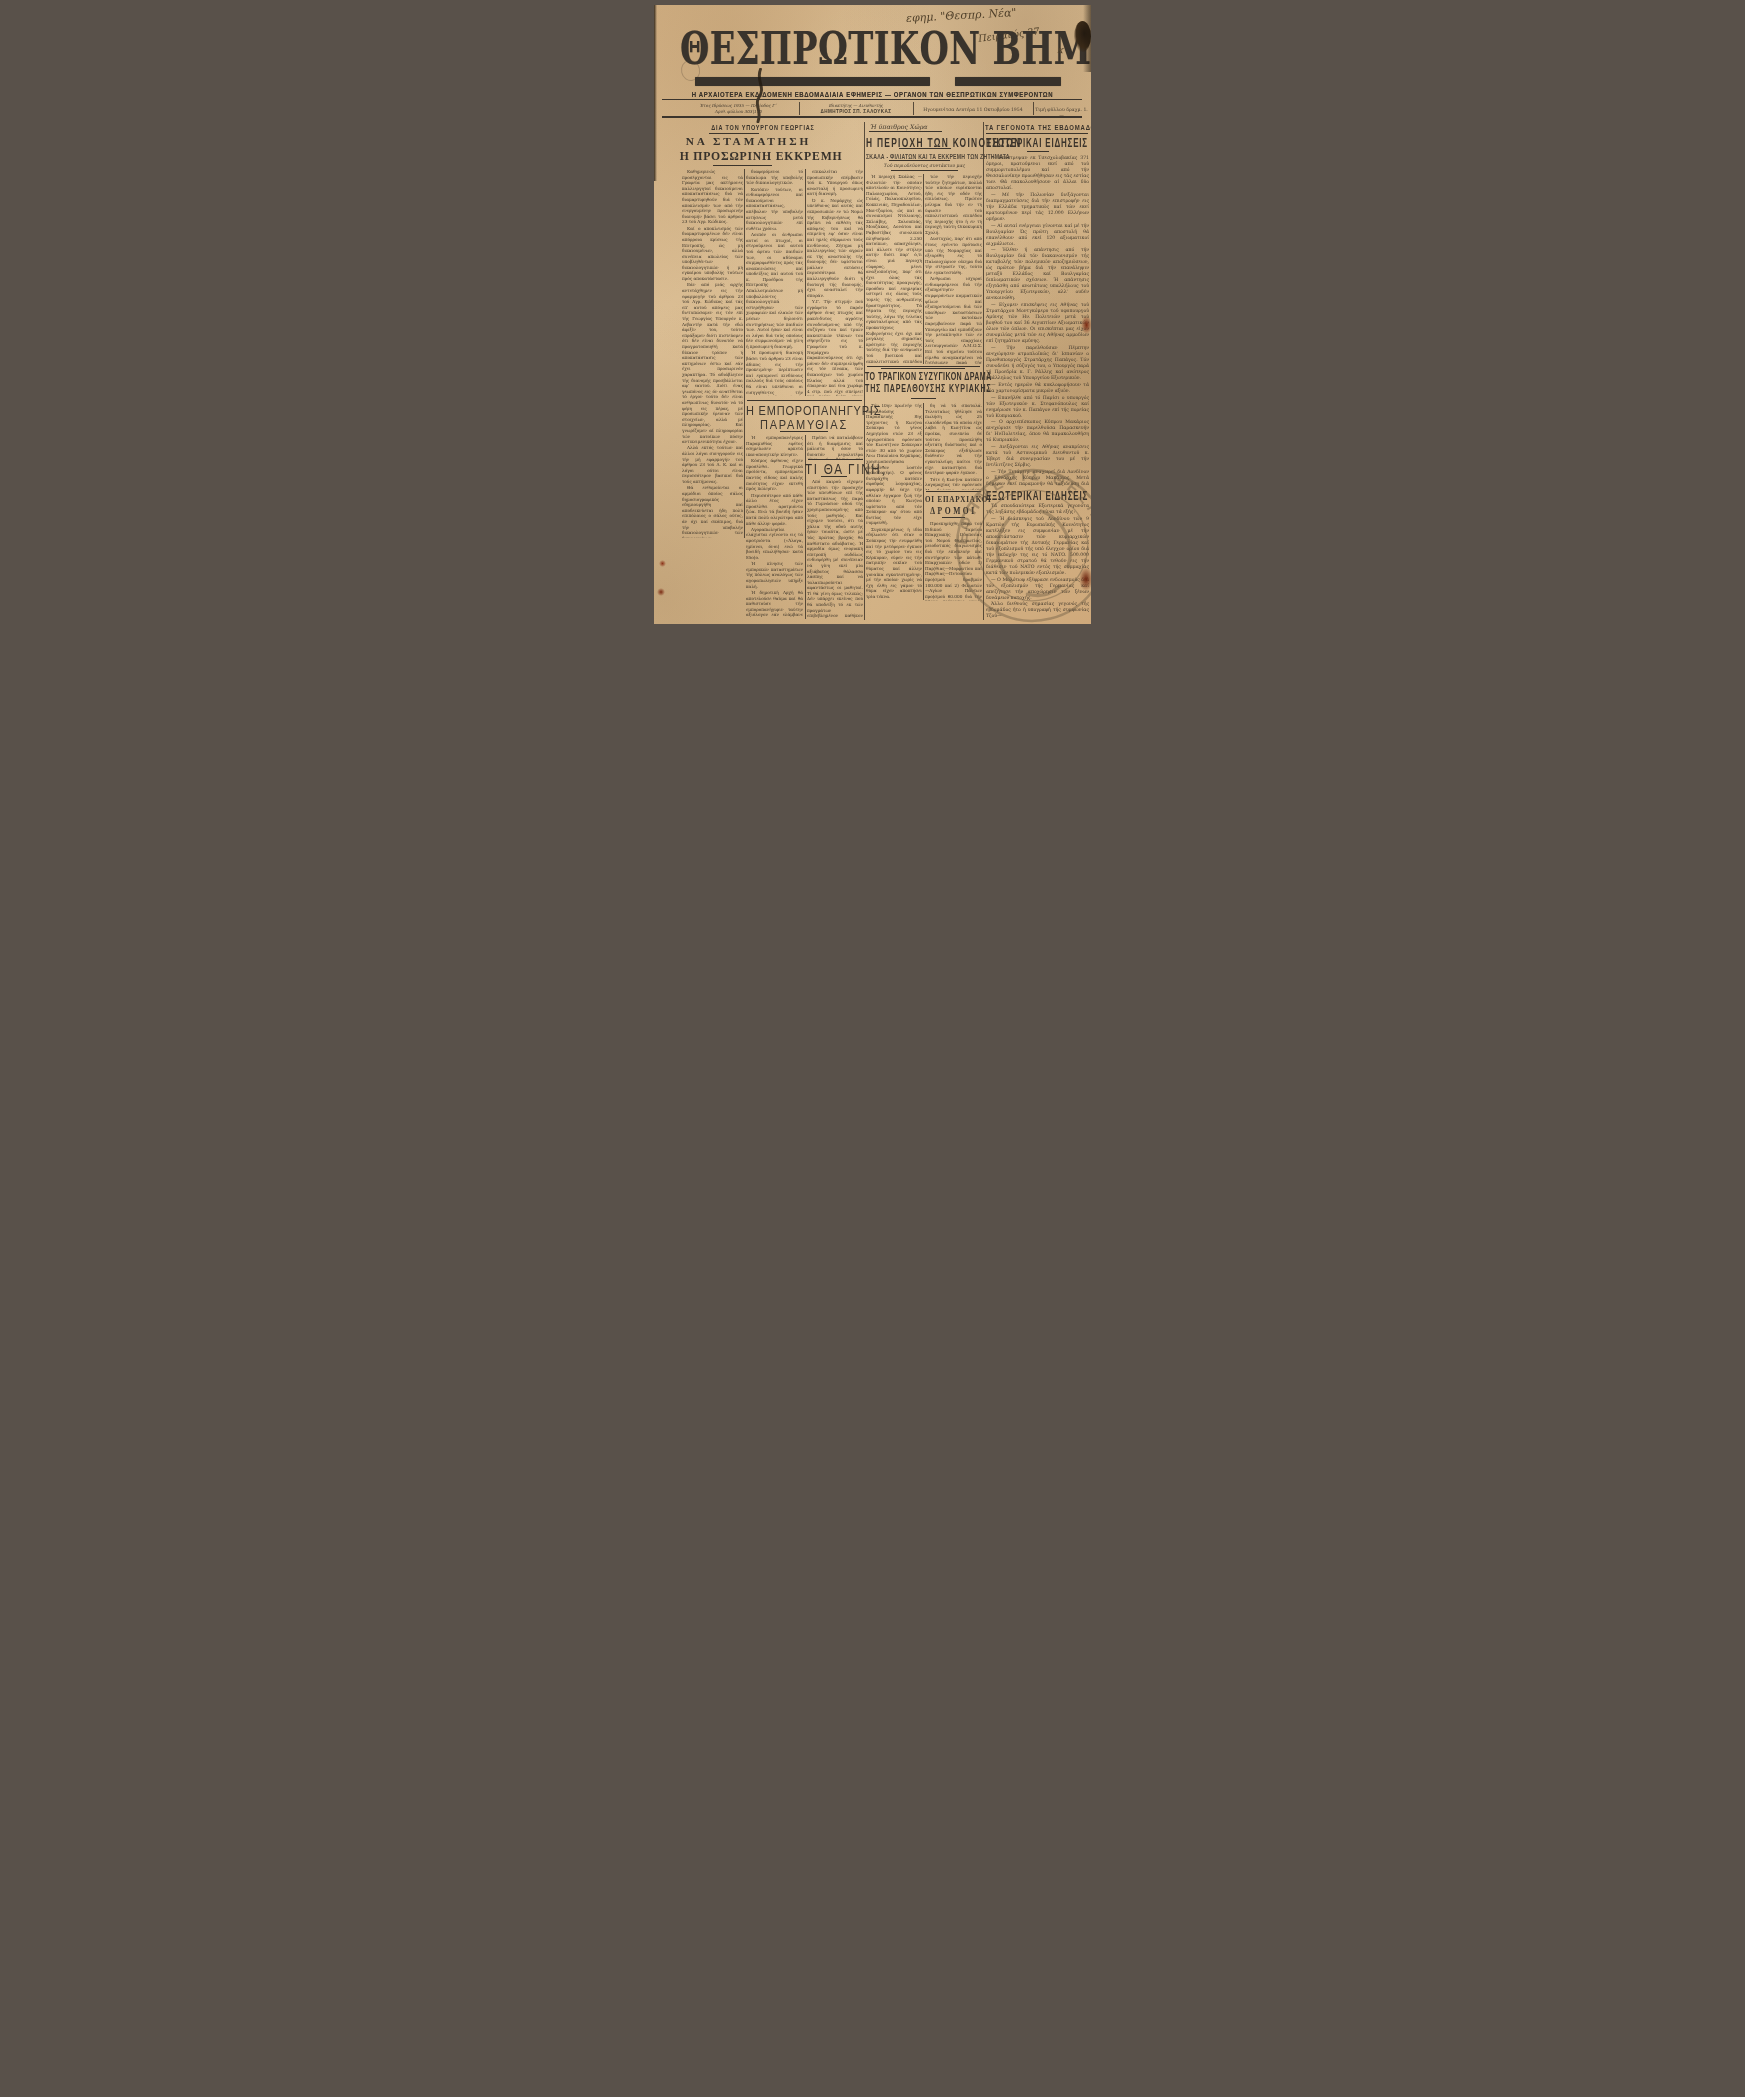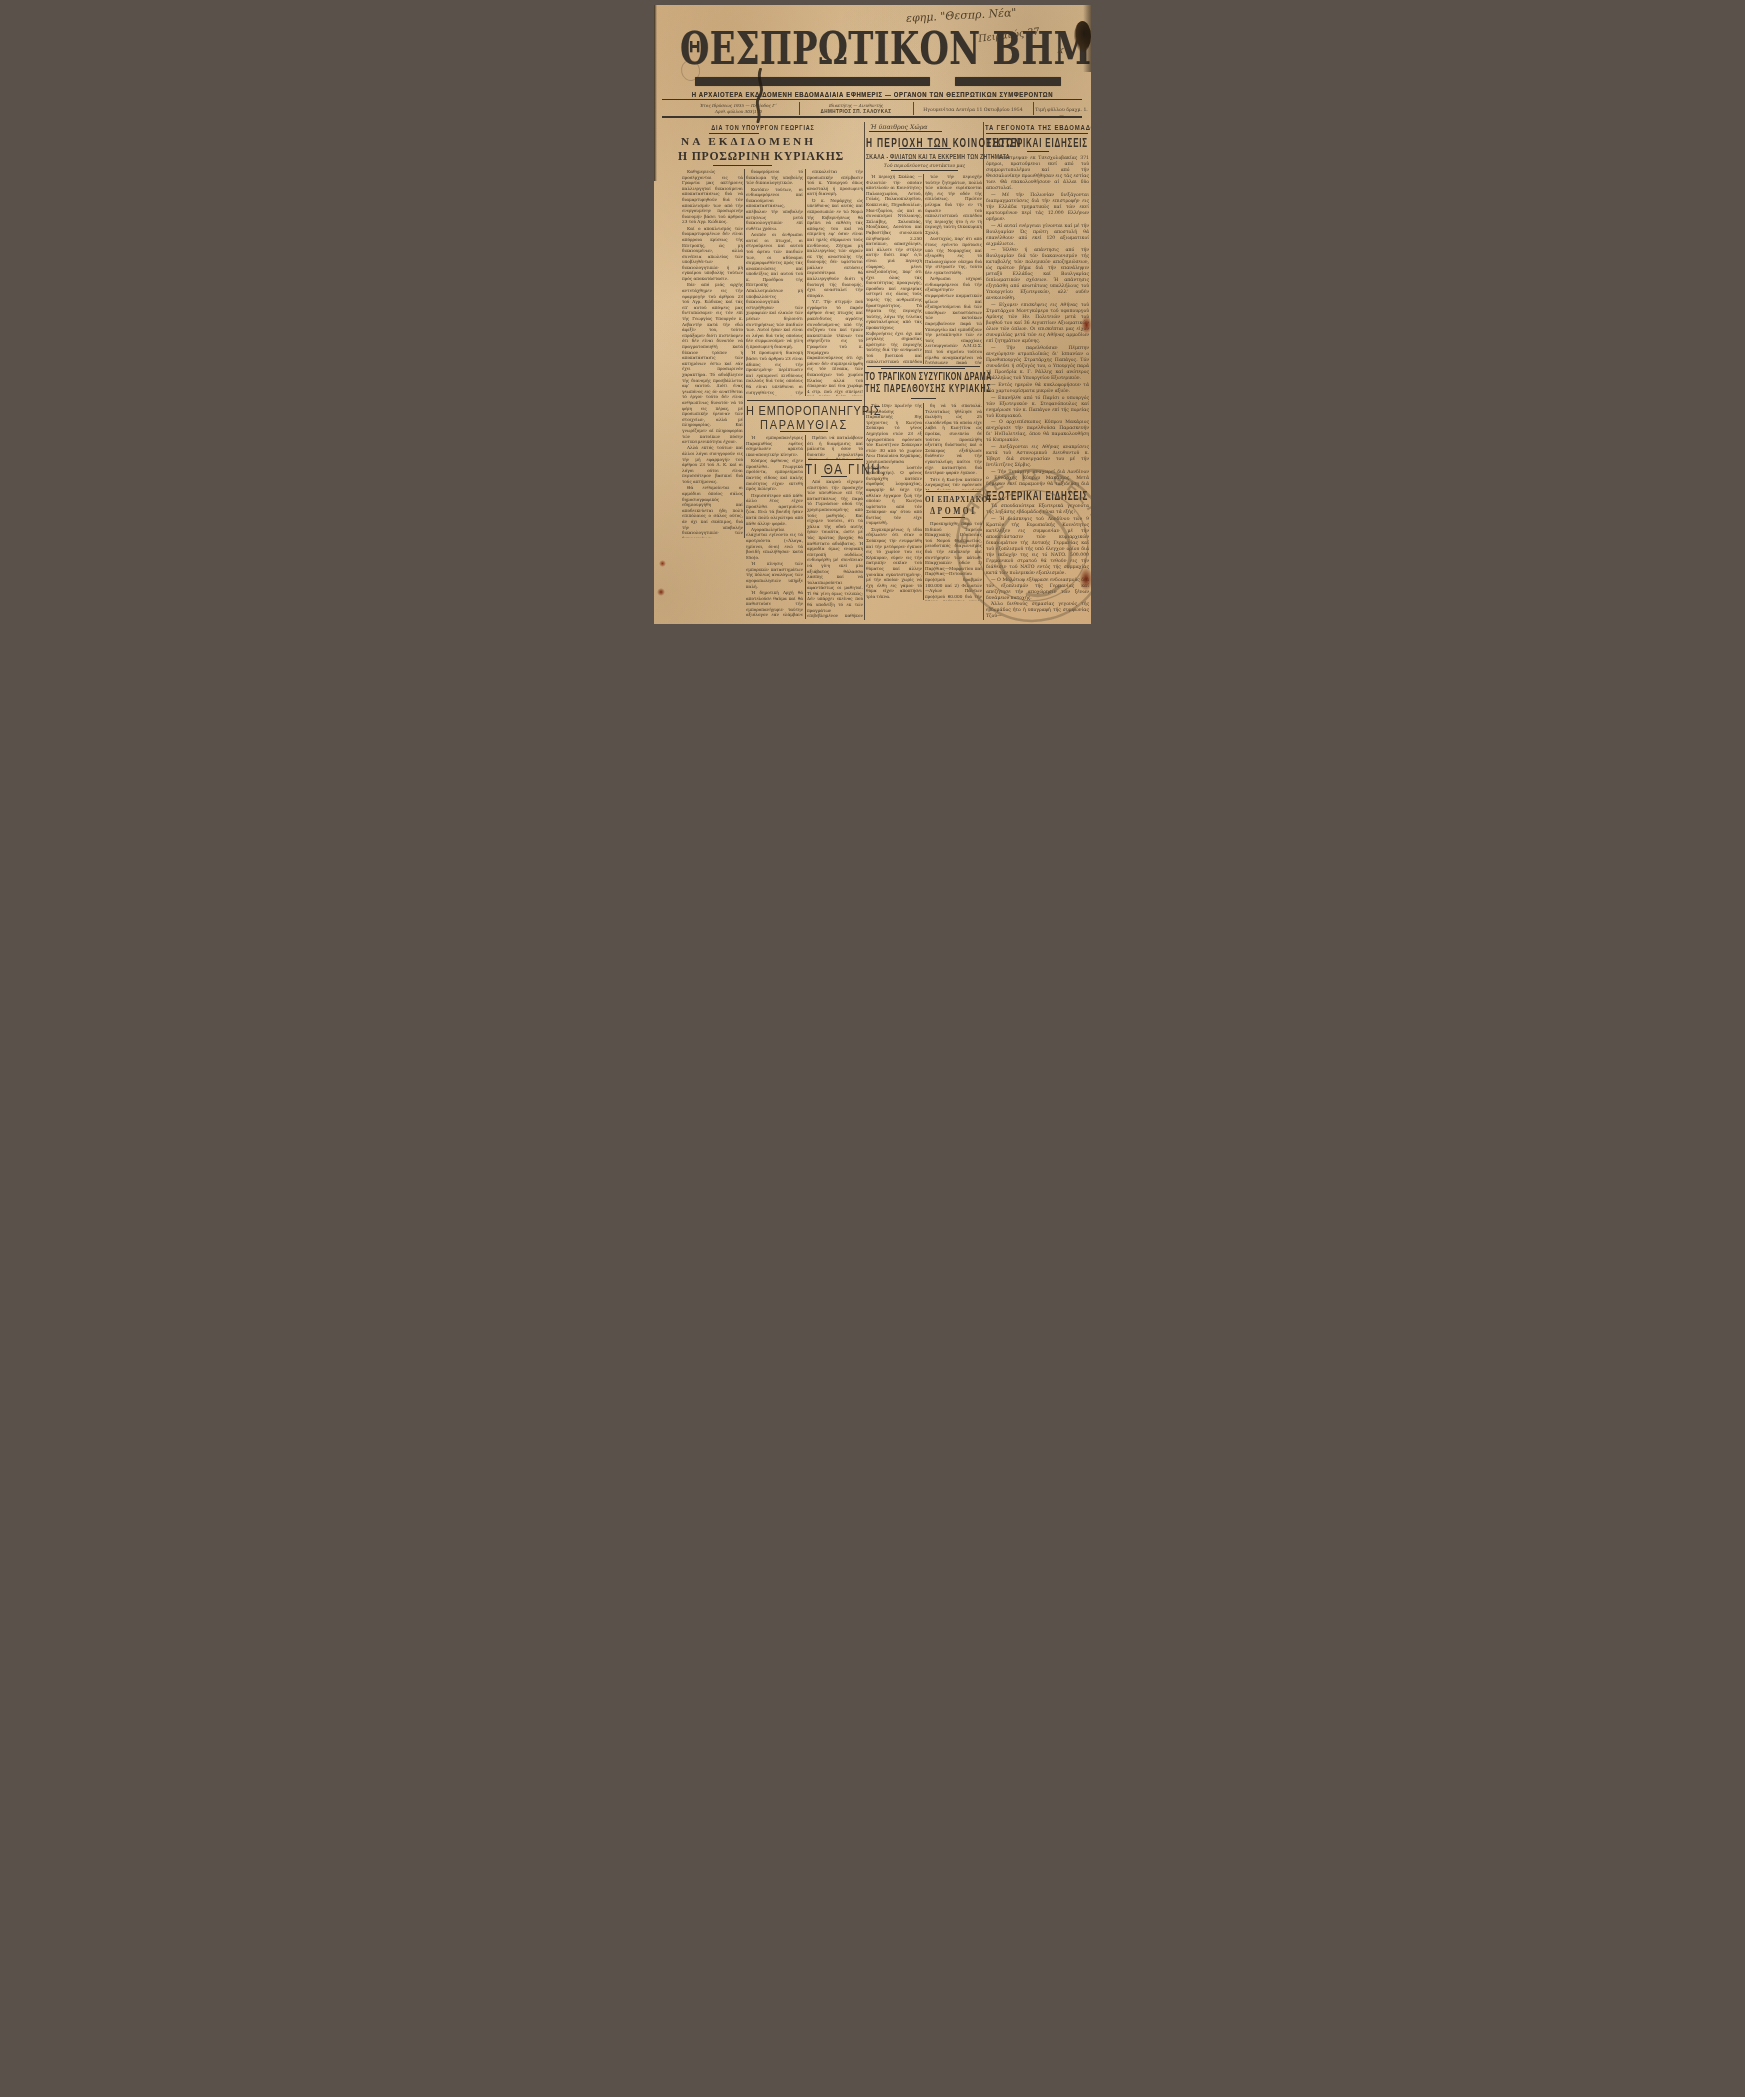--- a/index.html
+++ b/index.html
@@ -82,22 +82,22 @@
     <div class="nm">ΔΗΜΗΤΡΙΟΣ ΣΠ. ΣΑΛΟΥΚΑΣ</div>
   </div>
   <div class="abs infocell it" style="left:260px;top:102px;width:118px;font-size:4.6px;">Ηγουμενίτσα Δευτέρα 11 Οκτωβρίου 1954</div>
   <div class="abs infocell it" style="left:380px;top:102px;width:55px;font-size:4.6px;">Τιμή φύλλου δραχμ. 1.—</div>
   <div class="abs vrule" style="left:145px;top:97px;height:13.4px;"></div>
   <div class="abs vrule" style="left:259px;top:97px;height:13.4px;"></div>
   <div class="abs vrule" style="left:379px;top:97px;height:13.4px;"></div>
 
   <div class="abs kicker" style="left:26px;top:119px;width:166px;font-size:5.5px;">ΔΙΑ ΤΟΝ ΥΠΟΥΡΓΟΝ ΓΕΩΡΓΙΑΣ</div>
   <div class="abs rule" style="left:55px;top:128px;width:50px;height:1.3px;"></div>
-  <div class="abs head-serif" style="left:23px;top:130px;width:143px;font-size:11.3px;letter-spacing:2.9px;">ΝΑ ΕΚΔΙΔΟΜΕΝΗ</div>
-  <div class="abs head-serif" style="left:23px;top:145px;width:168px;font-size:11.7px;letter-spacing:0.8px;">Η ΠΡΟΣΩΡΙΝΗ ΚΥΡΙΑΚΗΣ</div>
+  <div class="abs head-serif" style="left:23px;top:130px;width:143px;font-size:11.3px;letter-spacing:2.9px;">ΝΑ ΣΤΑΜΑΤΗΣΗ</div>
+  <div class="abs head-serif" style="left:23px;top:145px;width:168px;font-size:11.7px;letter-spacing:0.8px;">Η ΠΡΟΣΩΡΙΝΗ ΕΚΚΡΕΜΗ</div>
   <div class="abs rule" style="left:59px;top:160px;width:59px;height:1.3px;"></div>
 
   <div class="abs col" style="left:28px;top:164px;width:61px;height:369px;">
       <p>Καθημερινώς προσέρχονται εις τά Γραφεία μας ακτήμονες καλλιεργηταί δικαιούμενοι αποκαταστάσεως διά νά διαμαρτυρηθούν διά τόν αποκλεισμόν των από τήν ενεργουμένην προσωρινήν διανομήν βάσει τού άρθρου 23 τού Αγρ. Κώδικος.</p>
       <p>Καί ο αποκλεισμός τών διαμαρτυρομένων δέν είναι απόρροια κρίσεως τής Επιτροπής, ώς μή δικαιουμένων, αλλά συνέπεια απωλείας τών υποβληθέντων δικαιολογητικών ή μή εγκαίρου υποβολής τούτων πρός αποκατάστασιν.</p>
       <p>Εάν από μιάς αρχής αντετάχθημεν εις τήν εφαρμογήν τού άρθρου 23 τού Αγρ. Κώδικος καί τάς επ’ αυτού απόψεις μας διετυπώσαμεν εις τόν επί τής Γεωργίας Υπουργόν κ. Λεβαντήν κατά τήν εδώ άφιξίν του, τούτο επράξαμεν διότι πιστεύομεν ότι δέν είναι δυνατόν νά πραγματοποιηθή κατά δίκαιον τρόπον ή αποκατάστασις τών ακτημόνων έστω καί εάν έχει προσωρινόν χαρακτήρα. Τό αδιάβλητον τής διανομής προσβάλλεται αφ’ εαυτού. Διότι ένας γεωπόνος εις όν ανατίθεται τό έργον τούτο δέν είναι ανθρωπίνως δυνατόν νά τό φέρη εις πέρας, μέ προσωπικήν έρευναν τών στοιχείων, αλλά μέ πληροφορίας. Καί γνωρίζομεν αί πληροφορίαι τών κατοίκων πόσην αντικειμενικότητα έχουν.</p>
       <p>Αλλά εκτός τούτων καί άλλοι λόγοι συνηγορούν εις τήν μή εφαρμογήν τού άρθρου 23 τού Α. Κ. καί οι λόγοι ούτοι είναι περισσότερον βασικοί διά τούς ακτήμονας.</p>
       <p>Θά ενθυμούνται οι αρμόδιοι όποίος σάλος δημοσιογραφικός εδημιουργήθη καί αποδεικνύεται ήδη πολύ επιπόλαιος ο σάλος ούτος, άν όχι καί σκόπιμος, διά τήν υποβολήν δικαιολογητικών τών δικαιουμένων αποκαταστάσεως ακτημόνων καί τάς ανακοινώσεις αί οποίαι ηκολούθησαν, καί αί ερμηνείαι τών Νόμων αί οποίαι εδόθησαν ότι δηλ. ή υποβολή δέν είναι υποχρεωτική καί ότι κατά τήν εκδίκασιν τών κτημάτων έχουσιν οι εν-</p>
     </div>
   <div class="abs col" style="left:92px;top:164px;width:57px;height:227px;">

